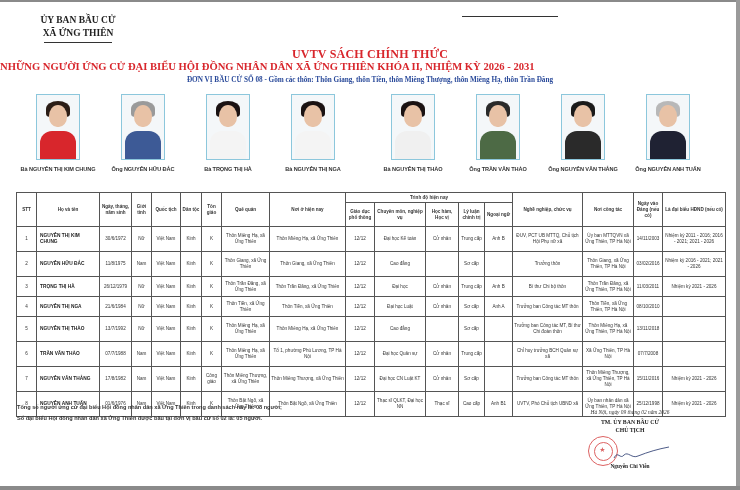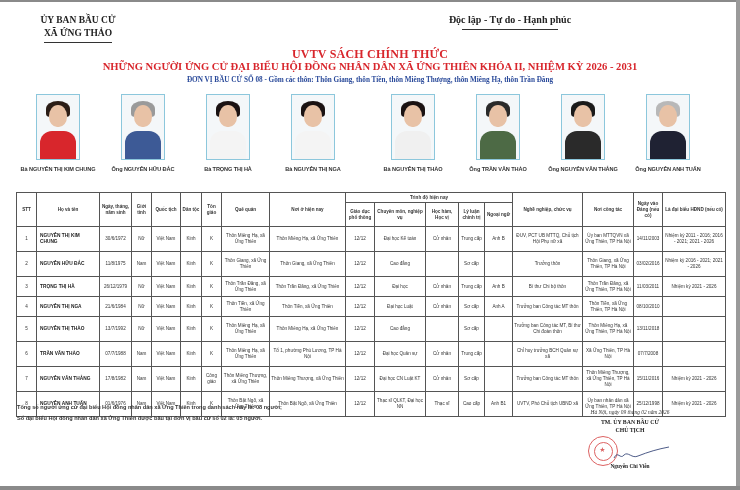--- a/index.html
+++ b/index.html
@@ -6,21 +6,21 @@
   body{width:740px;height:490px;overflow:hidden;background:#ffffff;position:relative;font-family:"Liberation Sans",sans-serif;color:#222;}
   .frame-top{position:absolute;left:0;top:0;width:740px;height:2px;background:#8a8a8a;}
   .frame-bottom{position:absolute;left:0;top:486px;width:740px;height:4px;background:#8a8a8a;}
   .frame-right{position:absolute;left:736px;top:0;width:4px;height:490px;background:#9a9a9a;}
   .hdr-left{position:absolute;left:28px;top:14px;width:100px;text-align:center;font-family:"Liberation Serif",serif;font-weight:bold;font-size:9.5px;line-height:12.5px;color:#222;}
   .hdr-left .rule{width:68px;height:1px;background:#333;margin:3px auto 0;}
   .hdr-right{position:absolute;left:390px;top:14px;width:240px;text-align:center;font-family:"Liberation Serif",serif;font-weight:bold;font-size:9.5px;line-height:12.5px;color:#222;}
   .hdr-right .l2{font-size:10px;}
   .hdr-right .rule{width:96px;height:1px;background:#333;margin:2px auto 0;}
   .title1{position:absolute;left:0;top:47px;width:740px;text-align:center;font-family:"Liberation Serif",serif;font-weight:bold;font-size:12px;color:#d8262c;letter-spacing:0.2px;}
-  .title2{position:absolute;left:0;top:61px;width:740px;text-align:center;font-family:"Liberation Serif",serif;font-weight:bold;font-size:10.6px;color:#d8262c;}
+  .title2{position:absolute;left:0;top:61px;width:740px;text-align:left;font-family:"Liberation Serif",serif;font-weight:bold;font-size:10.6px;color:#d8262c;}
   .title3{position:absolute;left:0;top:76px;width:740px;text-align:center;font-family:"Liberation Serif",serif;font-weight:bold;font-size:7.2px;color:#2a4a9a;}
   .cands{position:absolute;left:0;top:94px;width:740px;height:88px;}
   .cand{position:absolute;top:0;width:80px;text-align:center;}
   .photo{position:relative;margin:0 auto;width:44px;height:66px;border:1.5px solid #8cc7dc;background:#f4f7f9;overflow:hidden;box-sizing:border-box;}
   .photo .head{position:absolute;left:12px;top:10px;width:18px;height:22px;border-radius:50% 50% 45% 45%;background:#e8c2a6;}
   .photo .hair{position:absolute;left:9px;top:6px;width:24px;height:16px;border-radius:50% 50% 20% 20%;}
   .photo .body{position:absolute;left:3px;top:36px;width:36px;height:30px;border-radius:12px 12px 0 0;}
   .cand-name{margin-top:6px;font-size:5.6px;font-weight:bold;color:#333;white-space:nowrap;letter-spacing:-0.1px;}
   table.list{position:absolute;left:16px;top:192px;border-collapse:collapse;table-layout:fixed;width:709px;}
   table.list th,table.list td{border:0.8px solid #555;font-size:4.6px;line-height:6px;text-align:center;vertical-align:middle;padding:0 1px;color:#333;overflow:hidden;}
@@ -39,26 +39,25 @@
 </style>
 </head>
 <body>
 
 <div class="frame-top"></div>
 <div class="frame-right"></div>
 <div class="frame-bottom"></div>
 
 <div class="hdr-left">
   <div>ỦY BAN BẦU CỬ</div>
-  <div>XÃ ỨNG THẢO</div>
+  <div>XÃ ỨNG THIÊN</div>
   <div class="rule"></div>
 </div>
 
 <div class="hdr-right">
-  <div class="l2">Độc lập - Tự do - Hạnh phúc</div>
   <div class="rule"></div>
 </div>
 
 <div class="title1">UVTV SÁCH CHÍNH THỨC</div>
 <div class="title2">NHỮNG NGƯỜI ỨNG CỬ ĐẠI BIỂU HỘI ĐỒNG NHÂN DÂN XÃ ỨNG THIÊN KHÓA II, NHIỆM KỲ 2026 - 2031</div>
 <div class="title3">ĐƠN VỊ BẦU CỬ SỐ 08 - Gồm các thôn: Thôn Giang, thôn Tiền, thôn Miêng Thượng, thôn Miêng Hạ, thôn Trần Đăng</div>
 
 <div class="cands">
   <div class="cand" style="left:18px">
     <div class="photo">

